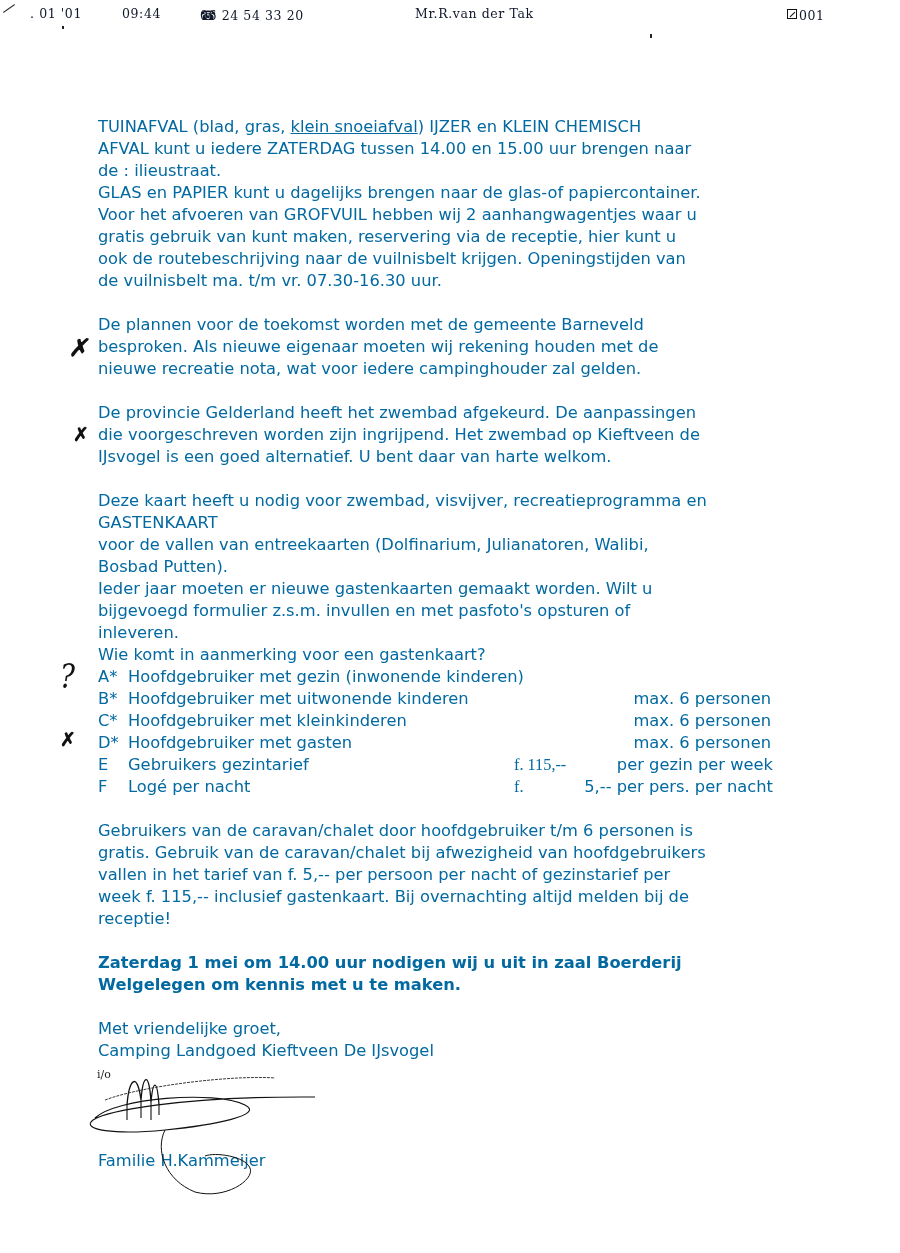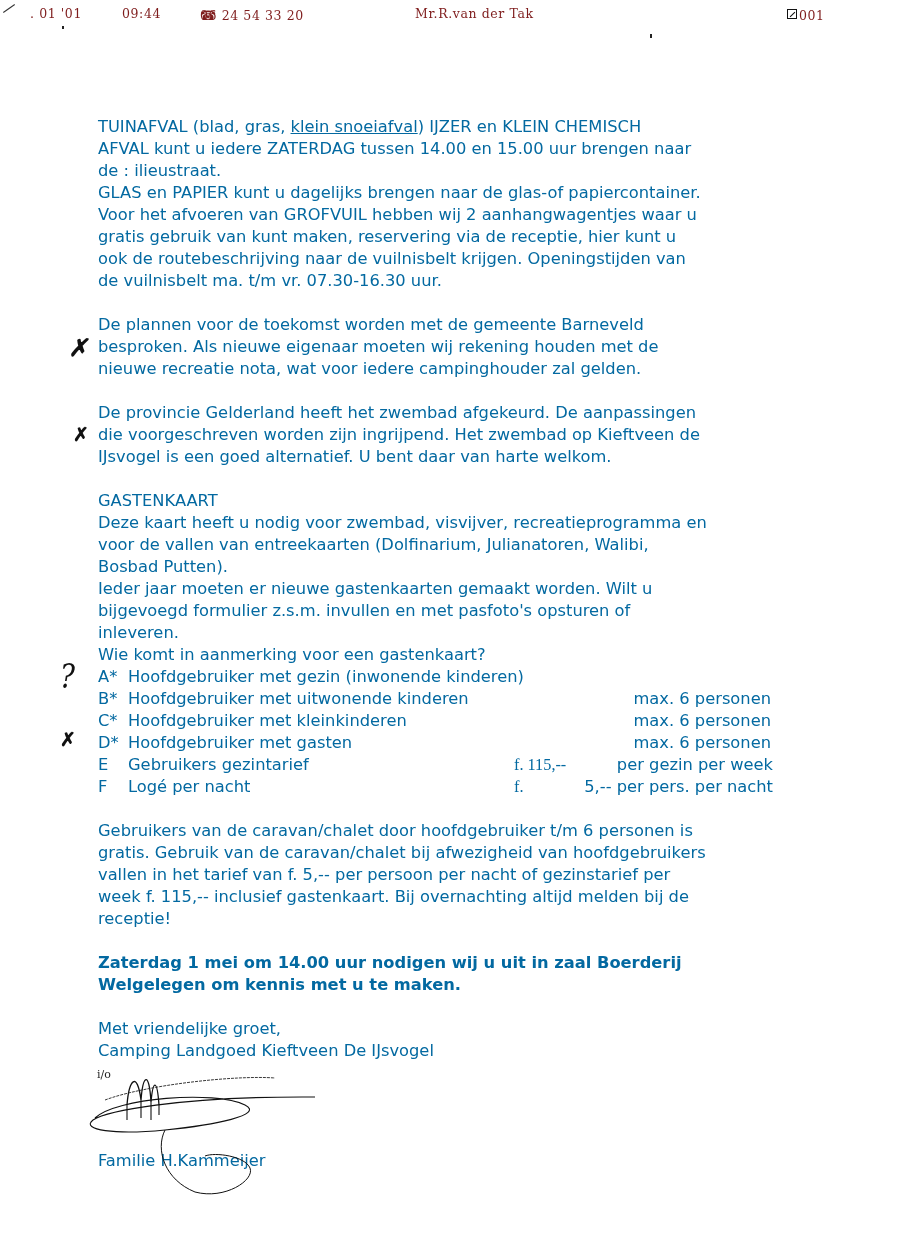--- a/index.html
+++ b/index.html
@@ -16,21 +16,21 @@
       font-family: "DejaVu Sans", sans-serif;
     }
     .fax-header {
       position: absolute;
       top: 4px;
       left: 0;
       width: 900px;
       height: 22px;
       font-family: "DejaVu Serif", serif;
       font-size: 12.5px;
-      color: #7f1d1d;
+      color: #0f172a;
       letter-spacing: 0.6px;
     }
     .fax-header span { position: absolute; top: 2px; white-space: pre; }
     .fax-header .date { left: 30px; }
     .fax-header .time { left: 122px; text-align: center; }
     .fax-header .phone { left: 200px; }
     .fax-header .phone-icon { font-size: 13px; margin-right: 1px; }
     .fax-header .sender { left: 415px; }
     .fax-header .page { left: 787px; }
     .fax-header .page-icon {
@@ -169,22 +169,22 @@
 
   <div>
     <p>De provincie Gelderland heeft het zwembad afgekeurd. De aanpassingen</p>
     <p>die voorgeschreven worden zijn ingrijpend. Het zwembad op Kieftveen de</p>
     <p>IJsvogel is een goed alternatief. U bent daar van harte welkom.</p>
   </div>
 
   <div class="para-gap"></div>
 
   <div>
+    <p>Deze kaart heeft u nodig voor zwembad, visvijver, recreatieprogramma en</p>
     <p>GASTENKAART</p>
-    <p>Deze kaart heeft u nodig voor zwembad, visvijver, recreatieprogramma en</p>
     <p>voor de vallen van entreekaarten (Dolfinarium, Julianatoren, Walibi,</p>
     <p>Bosbad Putten).</p>
     <p>Ieder jaar moeten er nieuwe gastenkaarten gemaakt worden. Wilt u</p>
     <p>bijgevoegd formulier z.s.m. invullen en met pasfoto's opsturen of</p>
     <p>inleveren.</p>
     <p>Wie komt in aanmerking voor een gastenkaart?</p>
 
     <div>
       <div class="list-row">
         <span class="key">A*</span>

